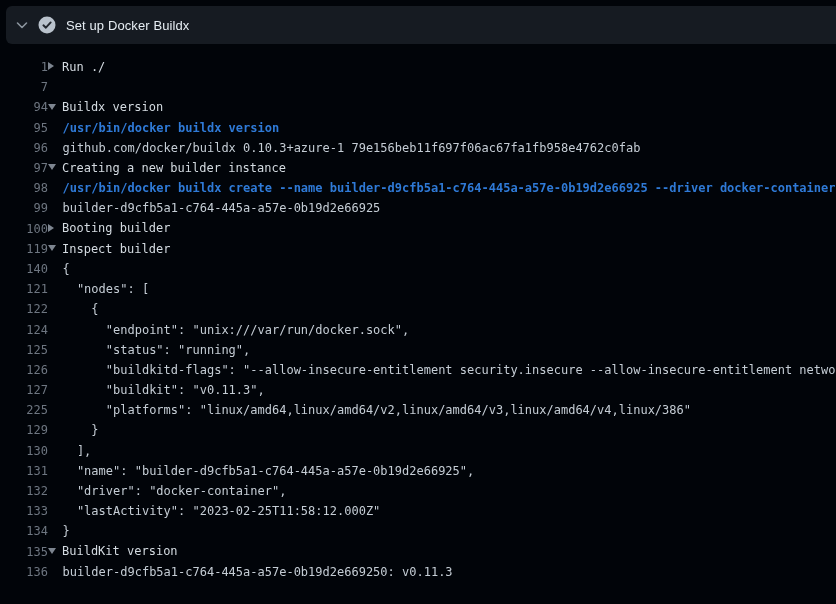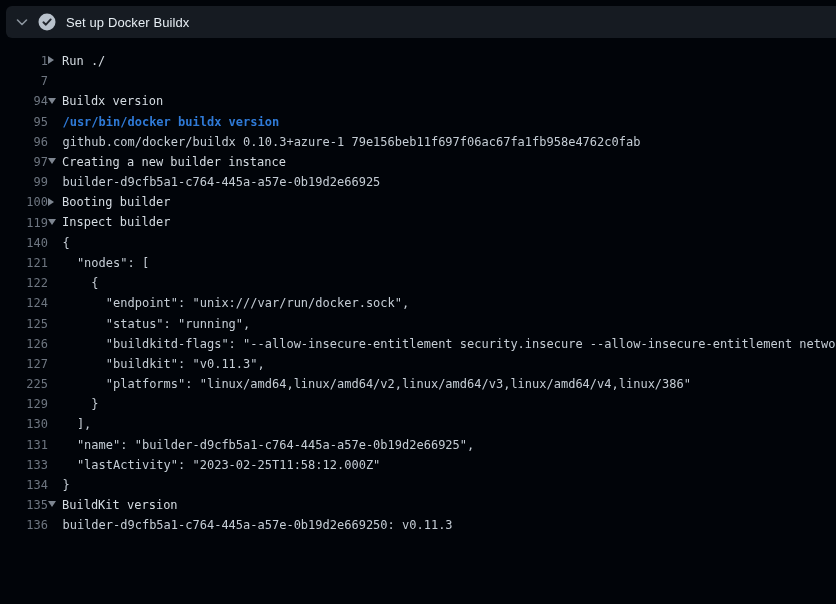--- a/index.html
+++ b/index.html
@@ -1,21 +1,21 @@
 <!DOCTYPE html>
 <html style="--page_bg: #010409; --header_bg: #161b22; --title: #e6edf3; --line_number: #6e7681; --output_text: #c5cdd5; --group_text: #d4dbe1; --arrow: #7d8590; --command_text: #2f7ad7; --chevron: #8b949e; --check_circle_bg: #b9c2cc; --check_mark: #22272e;"><head>
 <meta charset="utf-8">
 <style>
   * { margin:0; padding:0; box-sizing:border-box; }
   html,body { width:836px; height:604px; overflow:hidden; }
   body { background:var(--page_bg,#010409); font-family:"Liberation Sans", sans-serif; }
 
   .step-header {
     margin:6px 0 0 6px;
-    height:32px;
+    height:38px;
     background:var(--header_bg,#161b22);
     border-radius:6px 0 0 6px;
     display:flex;
     align-items:center;
     padding-left:8px;
     cursor:pointer;
   }
   .chev { width:16px; height:16px; display:flex; align-items:center; justify-content:center; }
   .status { width:18px; height:18px; margin-left:8px; }
   .step-title {
@@ -99,20 +99,24 @@
       </div>
       <div class="line">
         <span class="num">96</span>
         <span class="content">  github.com/docker/buildx 0.10.3+azure-1 79e156beb11f697f06ac67fa1fb958e4762c0fab</span>
       </div>
       <div class="line">
         <span class="num">97</span>
         <span class="content group-row"><span class="arrow-box"><span class="tri-down"></span></span><span class="gtitle">Creating a new builder instance</span></span>
       </div>
       <div class="line">
+        <span class="num">98</span>
+        <span class="content cmd">  /usr/bin/docker buildx create --name builder-d9cfb5a1-c764-445a-a57e-0b19d2e66925 --driver docker-container</span>
+      </div>
+      <div class="line">
         <span class="num">99</span>
         <span class="content">  builder-d9cfb5a1-c764-445a-a57e-0b19d2e66925</span>
       </div>
       <div class="line">
         <span class="num">100</span>
         <span class="content group-row"><span class="arrow-box"><span class="tri-right"></span></span><span class="gtitle">Booting builder</span></span>
       </div>
       <div class="line">
         <span class="num">119</span>
         <span class="content group-row"><span class="arrow-box"><span class="tri-down"></span></span><span class="gtitle">Inspect builder</span></span>
@@ -155,20 +159,24 @@
       </div>
       <div class="line">
         <span class="num">130</span>
         <span class="content">    ],</span>
       </div>
       <div class="line">
         <span class="num">131</span>
         <span class="content">    "name": "builder-d9cfb5a1-c764-445a-a57e-0b19d2e66925",</span>
       </div>
       <div class="line">
+        <span class="num">132</span>
+        <span class="content">    "driver": "docker-container",</span>
+      </div>
+      <div class="line">
         <span class="num">133</span>
         <span class="content">    "lastActivity": "2023-02-25T11:58:12.000Z"</span>
       </div>
       <div class="line">
         <span class="num">134</span>
         <span class="content">  }</span>
       </div>
       <div class="line">
         <span class="num">135</span>
         <span class="content group-row"><span class="arrow-box"><span class="tri-down"></span></span><span class="gtitle">BuildKit version</span></span>

